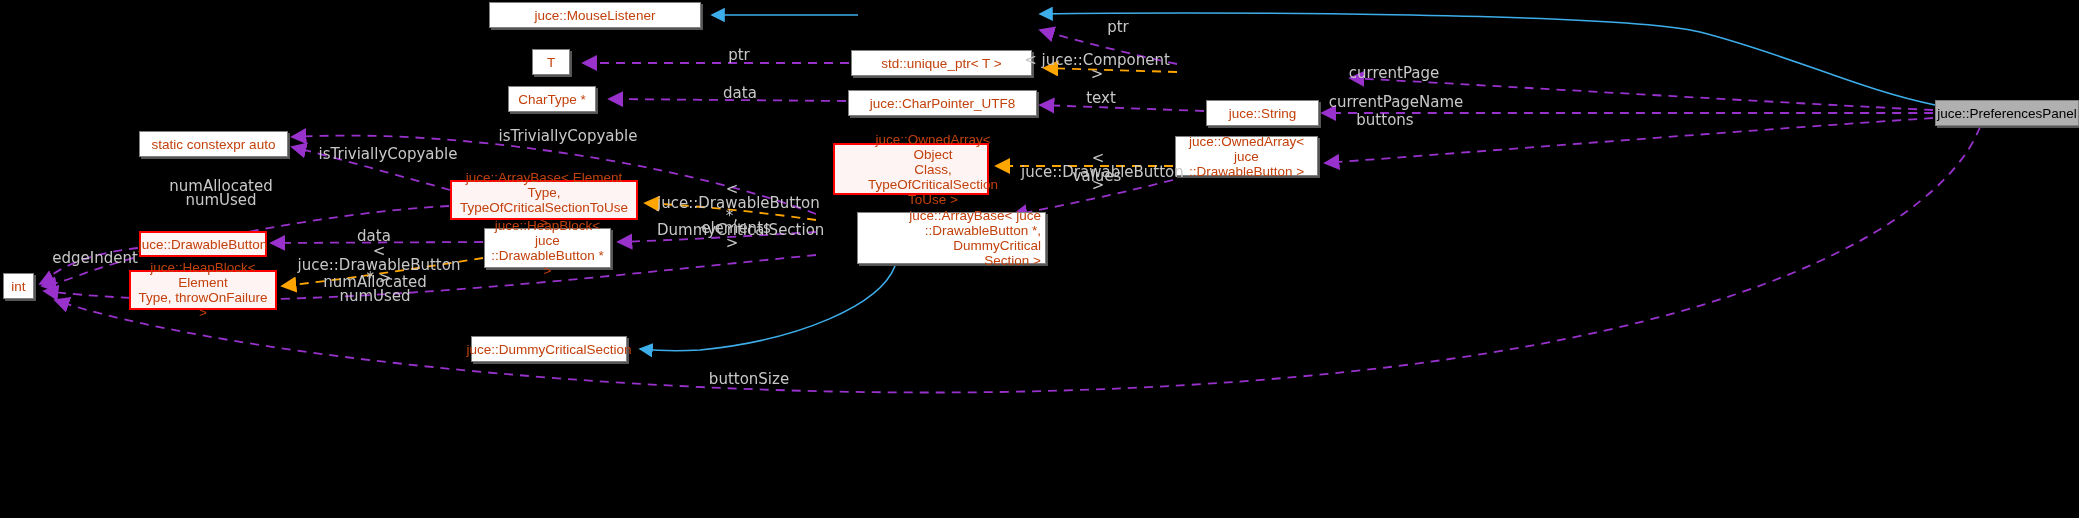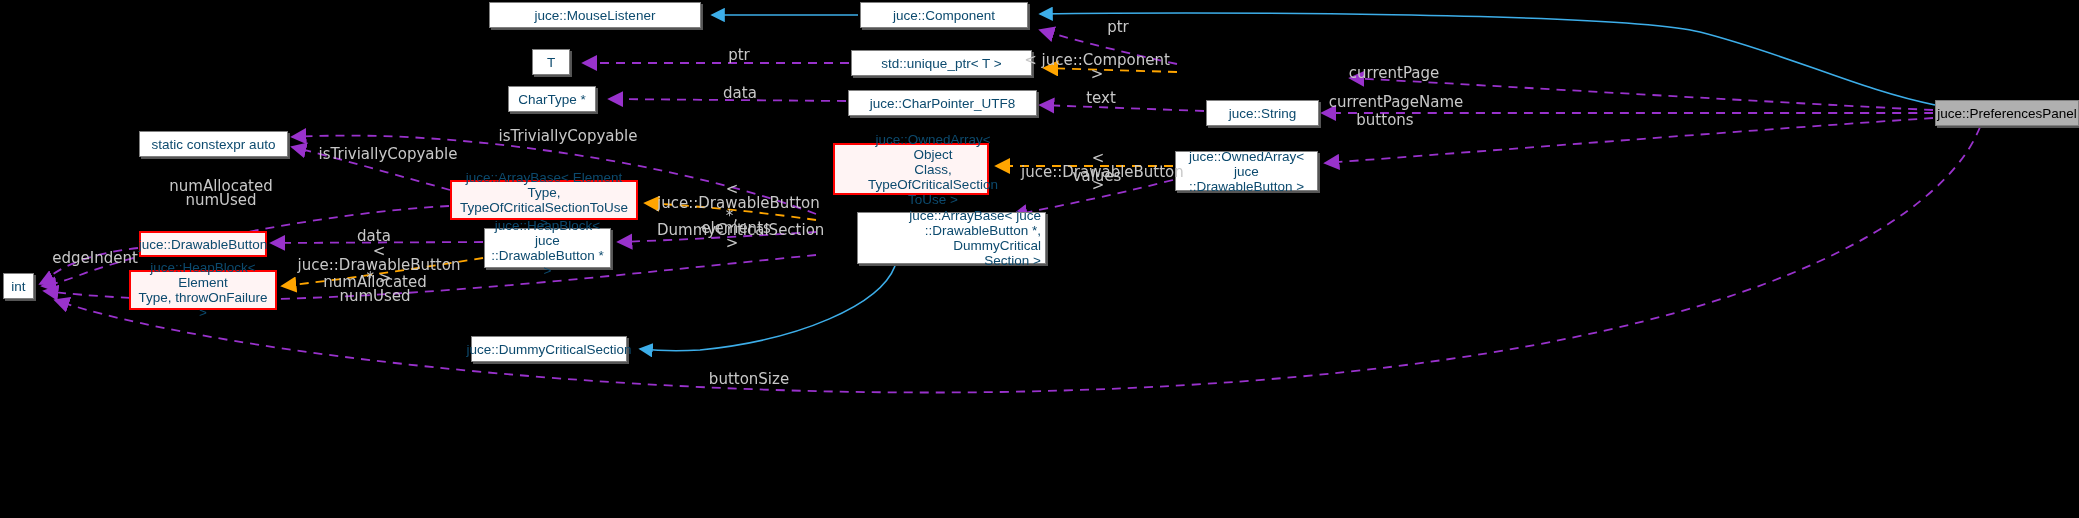--- a/index.html
+++ b/index.html
@@ -25,21 +25,21 @@
   }
   .node {
     position: absolute;
     box-sizing: border-box;
     display: flex;
     align-items: center;
     justify-content: center;
     text-align: center;
     font-size: 13.5px;
     line-height: 15px;
-    color: #0c4a6e;
+    color: #c2410c;
     background: #ffffff;
     border: 1px solid #808080;
     white-space: pre-line;
     padding: 1px 4px;
     z-index: 5;
   }
   .node.tpl {
     background: #fff4f4;
     border: 2px solid #ff0000;
   }
@@ -122,42 +122,41 @@
 
     <path d="M 816,220 C 760,212 700,206 645,203" fill="none" stroke="#ffa500" stroke-width="1.8" stroke-dasharray="9,7" marker-end="url(#arrow-orange)"></path>
 
     <path d="M 1173,180 C 1110,196 1050,208 1013,215" fill="none" stroke="#9932cc" stroke-width="1.8" stroke-dasharray="9,7" marker-end="url(#arrow-purple)"></path>
 
     <path d="M 1173,166 L 996,166" fill="none" stroke="#ffa500" stroke-width="1.8" stroke-dasharray="9,7" marker-end="url(#arrow-orange)"></path>
   </svg>
 
   <div class="node plain-shadow" style="left:489px;top:2px;width:212px;height:26px;">juce::MouseListener</div>
 
-  <div class="node plain-shadow" style="left:860px;top:2px;width:168px;height:26px;">juce::Component</div>
 
   <div class="node plain-shadow" style="left:532px;top:49px;width:38px;height:26px;">T</div>
 
   <div class="node plain-shadow" style="left:851px;top:50px;width:181px;height:26px;">std::unique_ptr&lt; T &gt;</div>
 
 
   <div class="node plain-shadow" style="left:508px;top:86px;width:88px;height:26px;">CharType *</div>
 
   <div class="node plain-shadow" style="left:848px;top:90px;width:189px;height:26px;">juce::CharPointer_UTF8</div>
 
   <div class="node plain-shadow" style="left:1206px;top:100px;width:113px;height:26px;">juce::String</div>
 
   <div class="node current plain-shadow" style="left:1935px;top:100px;width:144px;height:26px;text-align:right;">juce::PreferencesPanel</div>
 
   <div class="node plain-shadow" style="left:139px;top:131px;width:149px;height:26px;">static constexpr auto</div>
 
   <div class="node tpl" style="left:833px;top:143px;width:156px;height:52px;padding-left:48px;">juce::OwnedArray&lt; Object
 Class, TypeOfCriticalSection
 ToUse &gt;</div>
 
-  <div class="node plain-shadow" style="left:1175px;top:151px;width:143px;height:40px;">juce::OwnedArray&lt; juce
+  <div class="node plain-shadow" style="left:1175px;top:136px;width:143px;height:40px;">juce::OwnedArray&lt; juce
 ::DrawableButton &gt;</div>
 
   <div class="node tpl" style="left:450px;top:180px;width:188px;height:40px;">juce::ArrayBase&lt; Element
 Type, TypeOfCriticalSectionToUse &gt;</div>
 
   <div class="node plain-shadow" style="left:857px;top:212px;width:189px;height:52px;text-align:right;">juce::ArrayBase&lt; juce
 ::DrawableButton *, DummyCritical
 Section &gt;</div>
 
   <div class="node tpl" style="left:139px;top:231px;width:128px;height:26px;">juce::DrawableButton</div>

